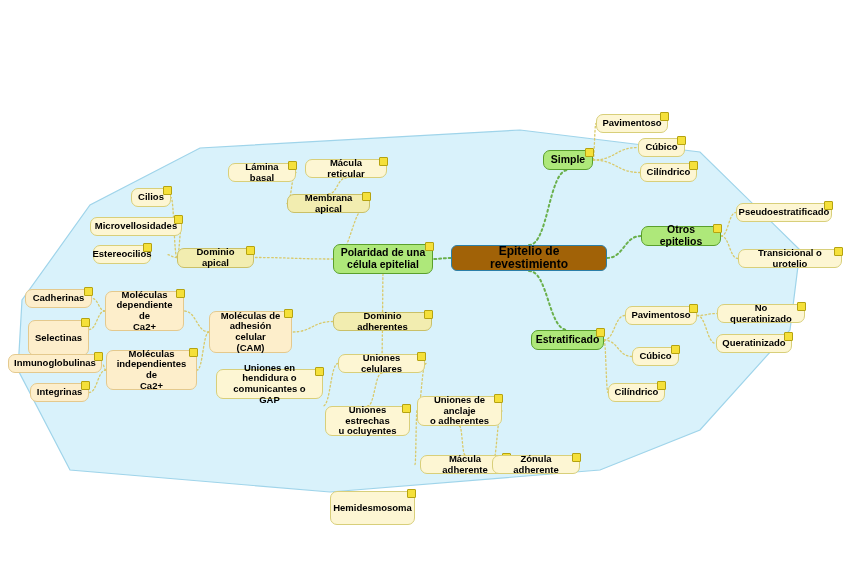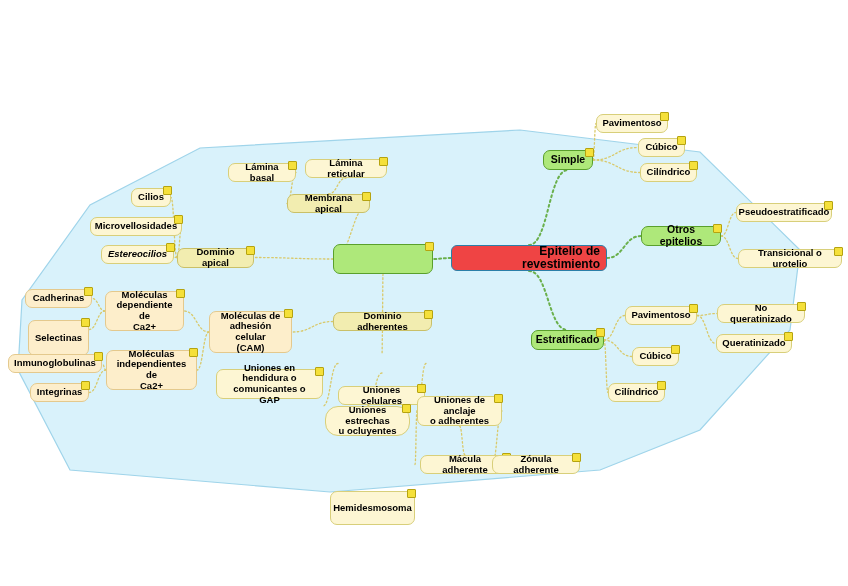--- a/index.html
+++ b/index.html
@@ -67,25 +67,24 @@
     font-size: 9.5px;
   }
   
   .n-green {
     background: #aee87a;
     border: 1px solid #5aa02c;
     font-size: 10.5px;
   }
   
   .n-blue {
-    background: #ef4444;
+    background: #a16207;
     border: 1.5px solid #2b7fa8;
     font-size: 12px;
     border-radius: 6px;
-    text-align: right;
   }
 </style>
 </head>
 <body>
 
 <div id="canvas">
 
   <svg id="bg-svg" viewBox="0 0 848 586" xmlns="http://www.w3.org/2000/svg">
     <polygon id="bg-poly" points="200,148 520,130 700,152 800,250 790,330 700,430 600,470 330,492 70,470 18,370 22,300 90,205" fill="#d9f2fb" stroke="#9fd4ea" stroke-width="1.2"></polygon>
   </svg>
@@ -124,59 +123,60 @@
       <path d="M 338 363.5 C 330.5 363.5, 330.5 406, 323 406" fill="none" stroke="#d9c96a" stroke-width="1.3" stroke-linecap="round" stroke-dasharray="1.6 2.4"></path>
       <path d="M 382 373 C 374.75 373, 374.75 406, 367.5 406" fill="none" stroke="#d9c96a" stroke-width="1.3" stroke-linecap="round" stroke-dasharray="1.6 2.4"></path>
       <path d="M 426 363.5 C 421.5 363.5, 421.5 411, 417 411" fill="none" stroke="#d9c96a" stroke-width="1.3" stroke-linecap="round" stroke-dasharray="1.6 2.4"></path>
       <path d="M 417 411 C 416 411, 416 464.5, 415 464.5" fill="none" stroke="#d9c96a" stroke-width="1.3" stroke-linecap="round" stroke-dasharray="1.6 2.4"></path>
       <path d="M 459.5 426 C 462.25 426, 462.25 455, 465 455" fill="none" stroke="#d9c96a" stroke-width="1.3" stroke-linecap="round" stroke-dasharray="1.6 2.4"></path>
       <path d="M 502 411 C 497 411, 497 464.5, 492 464.5" fill="none" stroke="#d9c96a" stroke-width="1.3" stroke-linecap="round" stroke-dasharray="1.6 2.4"></path>
     </svg>
 
   <div id="nodes-layer">
       <div class="node n-blue" style="left: 451px; top: 245px; width: 156px; height: 26px;"><span>Epitelio de revestimiento</span></div>
-      <div class="node n-green" style="left: 333px; top: 244px; width: 100px; height: 30px;"><span class="badge"></span></div>
+      <div class="node n-green" style="left: 333px; top: 244px; width: 100px; height: 30px;"><span>Polaridad de una
+célula epitelial</span><span class="badge"></span></div>
       <div class="node n-green" style="left: 543px; top: 150px; width: 50px; height: 20px;"><span>Simple</span><span class="badge"></span></div>
       <div class="node n-green" style="left: 641px; top: 226px; width: 80px; height: 20px;"><span>Otros epitelios</span><span class="badge"></span></div>
       <div class="node n-green" style="left: 531px; top: 330px; width: 73px; height: 20px; justify-content: center;"><span>Estratificado</span><span class="badge"></span></div>
       <div class="node n-yellow" style="left: 596px; top: 114px; width: 72px; height: 19px;"><span>Pavimentoso</span><span class="badge"></span></div>
       <div class="node n-yellow" style="left: 638px; top: 138px; width: 47px; height: 19px;"><span>Cúbico</span><span class="badge"></span></div>
       <div class="node n-yellow" style="left: 640px; top: 163px; width: 57px; height: 19px;"><span>Cilíndrico</span><span class="badge"></span></div>
       <div class="node n-yellow" style="left: 736px; top: 203px; width: 96px; height: 19px;"><span>Pseudoestratificado</span><span class="badge"></span></div>
       <div class="node n-yellow" style="left: 738px; top: 249px; width: 104px; height: 19px;"><span>Transicional o urotelio</span><span class="badge"></span></div>
       <div class="node n-yellow" style="left: 625px; top: 306px; width: 72px; height: 19px;"><span>Pavimentoso</span><span class="badge"></span></div>
       <div class="node n-yellow" style="left: 632px; top: 347px; width: 47px; height: 19px;"><span>Cúbico</span><span class="badge"></span></div>
       <div class="node n-yellow" style="left: 608px; top: 383px; width: 57px; height: 19px;"><span>Cilíndrico</span><span class="badge"></span></div>
       <div class="node n-yellow" style="left: 717px; top: 304px; width: 88px; height: 19px;"><span>No queratinizado</span><span class="badge"></span></div>
       <div class="node n-yellow" style="left: 716px; top: 334px; width: 76px; height: 19px;"><span>Queratinizado</span><span class="badge"></span></div>
       <div class="node n-yellow-dark" style="left: 287px; top: 194px; width: 83px; height: 19px;"><span>Membrana apical</span><span class="badge"></span></div>
       <div class="node n-yellow" style="left: 228px; top: 163px; width: 68px; height: 19px;"><span>Lámina basal</span><span class="badge"></span></div>
-      <div class="node n-yellow" style="left: 305px; top: 159px; width: 82px; height: 19px;"><span>Lámina reticular</span><span class="badge"></span></div>
+      <div class="node n-yellow" style="left: 305px; top: 159px; width: 82px; height: 19px;"><span>Mácula reticular</span><span class="badge"></span></div>
       <div class="node n-yellow-dark" style="left: 177px; top: 248px; width: 77px; height: 20px;"><span>Dominio apical</span><span class="badge"></span></div>
       <div class="node n-yellow" style="left: 131px; top: 188px; width: 40px; height: 19px;"><span>Cilios</span><span class="badge"></span></div>
       <div class="node n-yellow" style="left: 90px; top: 217px; width: 92px; height: 19px;"><span>Microvellosidades</span><span class="badge"></span></div>
-      <div class="node n-yellow" style="left: 101px; top: 245px; width: 73px; height: 19px; font-style: italic;"><span>Estereocilios</span><span class="badge"></span></div>
+      <div class="node n-yellow" style="left: 93px; top: 245px; width: 58px; height: 19px;"><span>Estereocilios</span><span class="badge"></span></div>
       <div class="node n-yellow-dark" style="left: 333px; top: 312px; width: 99px; height: 19px;"><span>Dominio adherentes</span><span class="badge"></span></div>
       <div class="node n-cream" style="left: 209px; top: 311px; width: 83px; height: 42px;"><span>Moléculas de
 adhesión celular
 (CAM)</span><span class="badge"></span></div>
       <div class="node n-cream" style="left: 105px; top: 291px; width: 79px; height: 40px;"><span>Moléculas
 dependiente de
 Ca2+</span><span class="badge"></span></div>
       <div class="node n-cream" style="left: 106px; top: 350px; width: 91px; height: 40px;"><span>Moléculas
 independientes de
 Ca2+</span><span class="badge"></span></div>
       <div class="node n-cream" style="left: 25px; top: 289px; width: 67px; height: 19px;"><span>Cadherinas</span><span class="badge"></span></div>
       <div class="node n-cream" style="left: 28px; top: 320px; width: 61px; height: 36px;"><span>Selectinas</span><span class="badge"></span></div>
       <div class="node n-cream" style="left: 8px; top: 354px; width: 94px; height: 19px;"><span>Inmunoglobulinas</span><span class="badge"></span></div>
       <div class="node n-cream" style="left: 30px; top: 383px; width: 59px; height: 19px;"><span>Integrinas</span><span class="badge"></span></div>
-      <div class="node n-yellow" style="left: 338px; top: 354px; width: 87px; height: 19px; margin-top: 32px;"><span>Uniones celulares</span><span class="badge"></span></div>
+      <div class="node n-yellow" style="left: 338px; top: 354px; width: 87px; height: 19px;"><span>Uniones celulares</span><span class="badge"></span></div>
       <div class="node n-yellow" style="left: 216px; top: 369px; width: 107px; height: 30px;"><span>Uniones en hendidura o
 comunicantes o GAP</span><span class="badge"></span></div>
-      <div class="node n-yellow" style="left: 325px; top: 406px; width: 85px; height: 30px; border-radius: 13px;"><span>Uniones estrechas
+      <div class="node n-yellow" style="left: 325px; top: 406px; width: 85px; height: 30px;"><span>Uniones estrechas
 u ocluyentes</span><span class="badge"></span></div>
       <div class="node n-yellow" style="left: 417px; top: 396px; width: 85px; height: 30px;"><span>Uniones de anclaje
 o adherentes</span><span class="badge"></span></div>
       <div class="node n-yellow" style="left: 330px; top: 455px; width: 85px; height: 34px; margin-top: 36px;"><span>Hemidesmosoma</span><span class="badge"></span></div>
       <div class="node n-yellow" style="left: 420px; top: 455px; width: 90px; height: 19px;"><span>Mácula adherente</span><span class="badge"></span></div>
       <div class="node n-yellow" style="left: 492px; top: 455px; width: 88px; height: 19px;"><span>Zónula adherente</span><span class="badge"></span></div>
     </div>
 
 </div>
 

